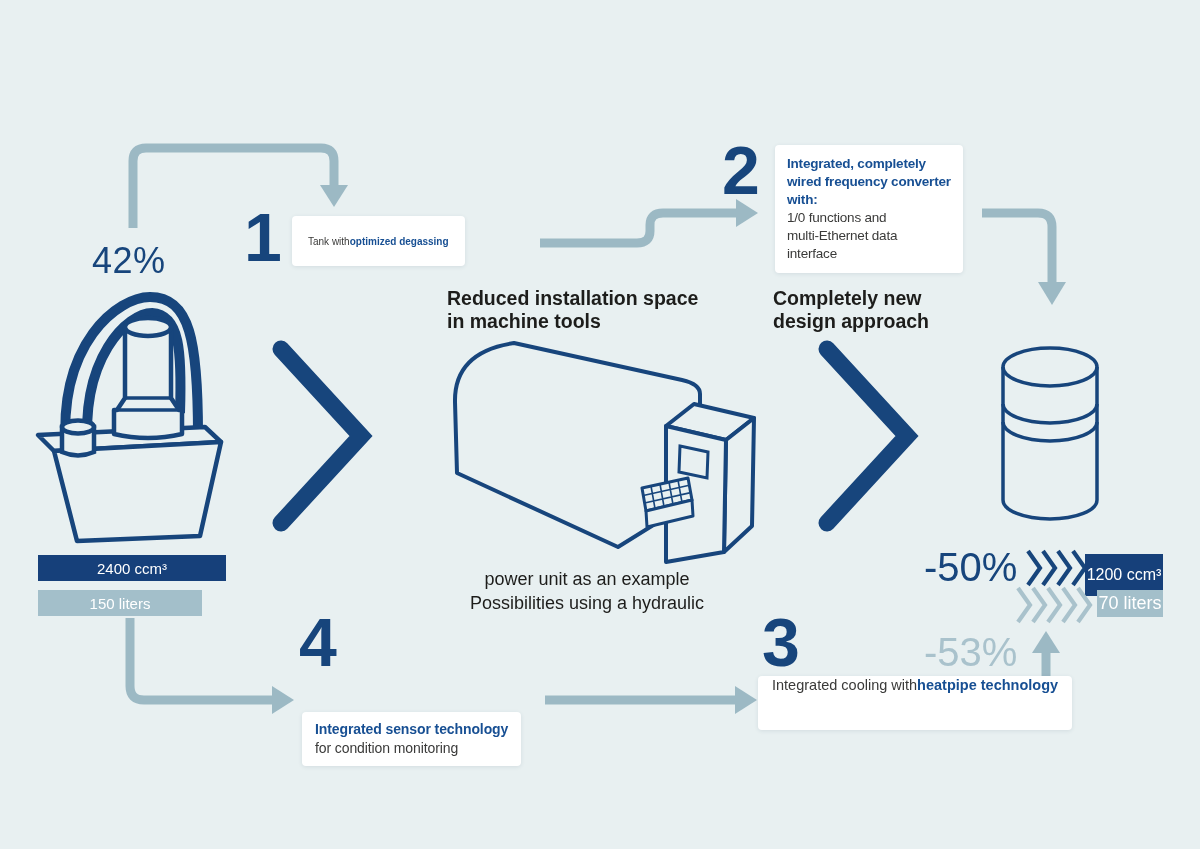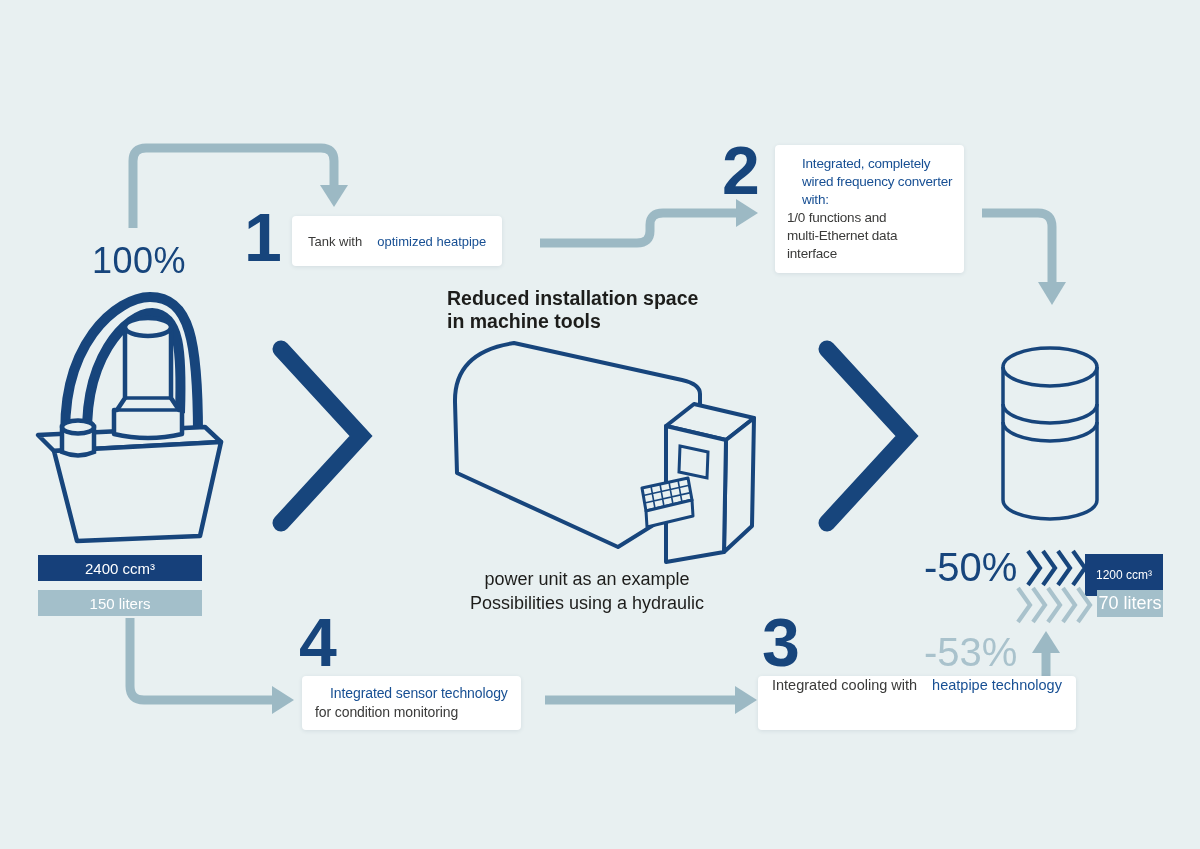--- a/index.html
+++ b/index.html
@@ -12,28 +12,28 @@
   
   .st-navy{stroke:var(--navy);fill:none;}
   .fill-bg{fill:var(--background);}
   .st-conn{stroke:var(--connector);fill:none;stroke-width:9;}
   .fill-conn{fill:var(--connector);stroke:none;}
 
   .pct-big{font-size:36px;color:var(--navy);letter-spacing:.5px;}
   .step-num{font-size:68px;font-weight:bold;color:var(--navy);line-height:1;}
 
   .card{background:var(--card);border-radius:4px;box-shadow:0 1px 4px rgba(30,60,90,.10);color:var(--text-dark);}
-  .card .b{color:var(--bold-blue);font-weight:normal;margin-left:15px;}
+  .card .b{color:var(--bold-blue);font-weight:bold;}
   .card .n{color:var(--text-dark);}
   .line{white-space:nowrap;}
 
-  .box1{left:292px;top:216px;height:50px;display:flex;align-items:center;padding:0 16px;font-size:13px;white-space:nowrap;}
+  .box1{left:292px;top:216px;height:50px;display:flex;align-items:center;padding:0 16px;font-size:10px;white-space:nowrap;}
   .box2{left:775px;top:145px;padding:10px 12px;font-size:13.5px;line-height:18px;letter-spacing:-.2px;}
   .box3{left:758px;top:676px;height:54px;display:flex;justify-content:center;padding:0 14px;font-size:14.5px;line-height:19px;}
-  .box4{left:302px;top:676px;height:54px;display:flex;flex-direction:column;justify-content:center;padding:0 13px;font-size:14px;line-height:19px;letter-spacing:-.1px;}
+  .box4{left:302px;top:712px;height:54px;display:flex;flex-direction:column;justify-content:center;padding:0 13px;font-size:14px;line-height:19px;letter-spacing:-.1px;}
 
   .heading{font-weight:bold;font-size:19.5px;line-height:1.2;color:var(--heading);}
   .caption{font-size:18px;line-height:1.35;color:var(--heading);text-align:center;}
   .heading .line,.caption .line{white-space:nowrap;}
 
   .badge{display:flex;align-items:center;justify-content:center;color:#fff;font-size:15px;}
   .badge-navy{background:var(--badge-navy);}
   .badge-light{background:var(--badge-light);text-align:right;}
 
   .stat-pct{font-size:40px;line-height:1;}
@@ -115,44 +115,48 @@
   </svg>
 
   <svg class="abs" style="left:995px;top:340px" width="110" height="190" viewBox="0 0 110 190">
     <ellipse class="st-navy" style="stroke-width:3.5" cx="55" cy="27" rx="47" ry="19"></ellipse>
     <path class="st-navy" style="stroke-width:3.5" d="M8,27 V160 M102,27 V160"></path>
     <path class="st-navy" style="stroke-width:3.5" d="M8,160 A47,19 0 0 0 102,160"></path>
     <path class="st-navy" style="stroke-width:3.5" d="M8,64 A47,19 0 0 0 102,64"></path>
     <path class="st-navy" style="stroke-width:3.5" d="M8,82 A47,19 0 0 0 102,82"></path>
   </svg>
 
-  <div class="abs pct-big" style="left:92px;top:240px">100%</div>
-  <div class="abs badge badge-navy" style="left:38px;top:555px;width:164px;height:26px">2400 ccm³</div>
+  <div class="abs pct-big" style="left:92px;top:240px">42%</div>
+  <div class="abs badge badge-navy" style="left:38px;top:555px;width:188px;height:26px">2400 ccm³</div>
   <div class="abs badge badge-light" style="left:38px;top:590px;width:164px;height:26px">150 liters</div>
 
   <div class="abs step-num" style="left:244px;top:203px">1</div>
   <div class="abs card box1">
     <span class="n">Tank with </span>
-      <span class="b">optimized heatpipe</span>
+      <span class="b">optimized degassing</span>
   </div>
 
   <div class="abs step-num" style="left:722px;top:136px">2</div>
   <div class="abs card box2">
     <div class="b line">Integrated, completely</div>
     <div class="b line">wired frequency converter</div>
     <div class="b line">with:</div>
     <div class="n line">1/0 functions and</div>
     <div class="n line">multi-Ethernet data</div>
     <div class="n line">interface</div>
   </div>
 
   <div class="abs heading" style="left:447px;top:287px;width:280px">
     <div class="line">Reduced installation space</div>
     <div class="line">in machine tools</div>
   </div>
+  <div class="abs heading" style="left:773px;top:287px;width:180px">
+    <div class="line">Completely new</div>
+    <div class="line">design approach</div>
+  </div>
   <div class="abs caption" style="left:447px;top:567px;width:280px">
     <div class="line">power unit as an example</div>
     <div class="line">Possibilities using a hydraulic</div>
   </div>
 
   <div class="abs step-num" style="left:299px;top:608px">4</div>
   <div class="abs card box4">
     <div class="b line">Integrated sensor technology</div>
     <div class="n line">for condition monitoring</div>
   </div>
@@ -171,21 +175,21 @@
       <svg width="15" height="38" viewBox="0 0 15 38" style="overflow:visible">
         <path d="M2 2 L14 19 L2 36" fill="none" stroke="#17457C" stroke-width="4.2"></path>
       </svg>
       <svg width="15" height="38" viewBox="0 0 15 38" style="overflow:visible">
         <path d="M2 2 L14 19 L2 36" fill="none" stroke="#17457C" stroke-width="4.2"></path>
       </svg>
       <svg width="15" height="38" viewBox="0 0 15 38" style="overflow:visible">
         <path d="M2 2 L14 19 L2 36" fill="none" stroke="#17457C" stroke-width="4.2"></path>
       </svg>
     </div>
-  <div class="abs badge badge-navy" style="left:1085px;top:554px;width:78px;height:42px;font-size:12px">1200 ccm³</div>
+  <div class="abs badge badge-navy" style="left:1085px;top:554px;width:78px;height:42px;font-size:16px">1200 ccm³</div>
 
   <div class="abs stat-pct light" style="left:924px;top:584px">-53%</div>
   <div class="abs chevrons" style="left:1016px;top:586px">
       <svg width="15" height="38" viewBox="0 0 15 38" style="overflow:visible">
         <path d="M2 2 L14 19 L2 36" fill="none" stroke="#A9C2CC" stroke-width="4.2"></path>
       </svg>
       <svg width="15" height="38" viewBox="0 0 15 38" style="overflow:visible">
         <path d="M2 2 L14 19 L2 36" fill="none" stroke="#A9C2CC" stroke-width="4.2"></path>
       </svg>
       <svg width="15" height="38" viewBox="0 0 15 38" style="overflow:visible">

